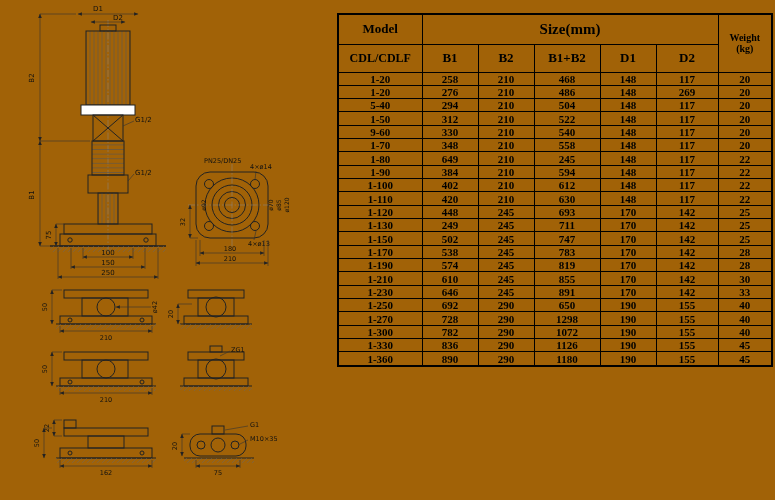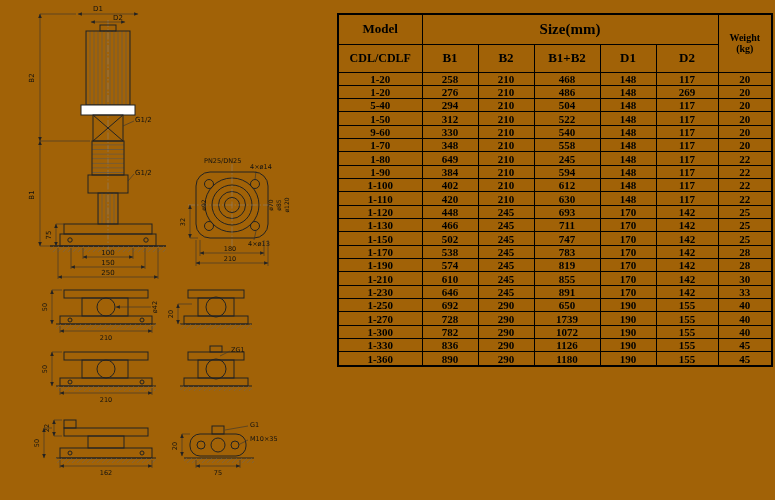--- a/index.html
+++ b/index.html
@@ -401,21 +401,21 @@
             <td>1-120</td>
             <td>448</td>
             <td>245</td>
             <td>693</td>
             <td>170</td>
             <td>142</td>
             <td>25</td>
           </tr>
           <tr>
             <td>1-130</td>
-            <td>466</td>
+            <td>249</td>
             <td>245</td>
             <td>711</td>
             <td>170</td>
             <td>142</td>
             <td>25</td>
           </tr>
           <tr>
             <td>1-150</td>
             <td>502</td>
             <td>245</td>
@@ -466,21 +466,21 @@
             <td>290</td>
             <td>650</td>
             <td>190</td>
             <td>155</td>
             <td>40</td>
           </tr>
           <tr>
             <td>1-270</td>
             <td>728</td>
             <td>290</td>
-            <td>1739</td>
+            <td>1298</td>
             <td>190</td>
             <td>155</td>
             <td>40</td>
           </tr>
           <tr>
             <td>1-300</td>
             <td>782</td>
             <td>290</td>
             <td>1072</td>
             <td>190</td>

